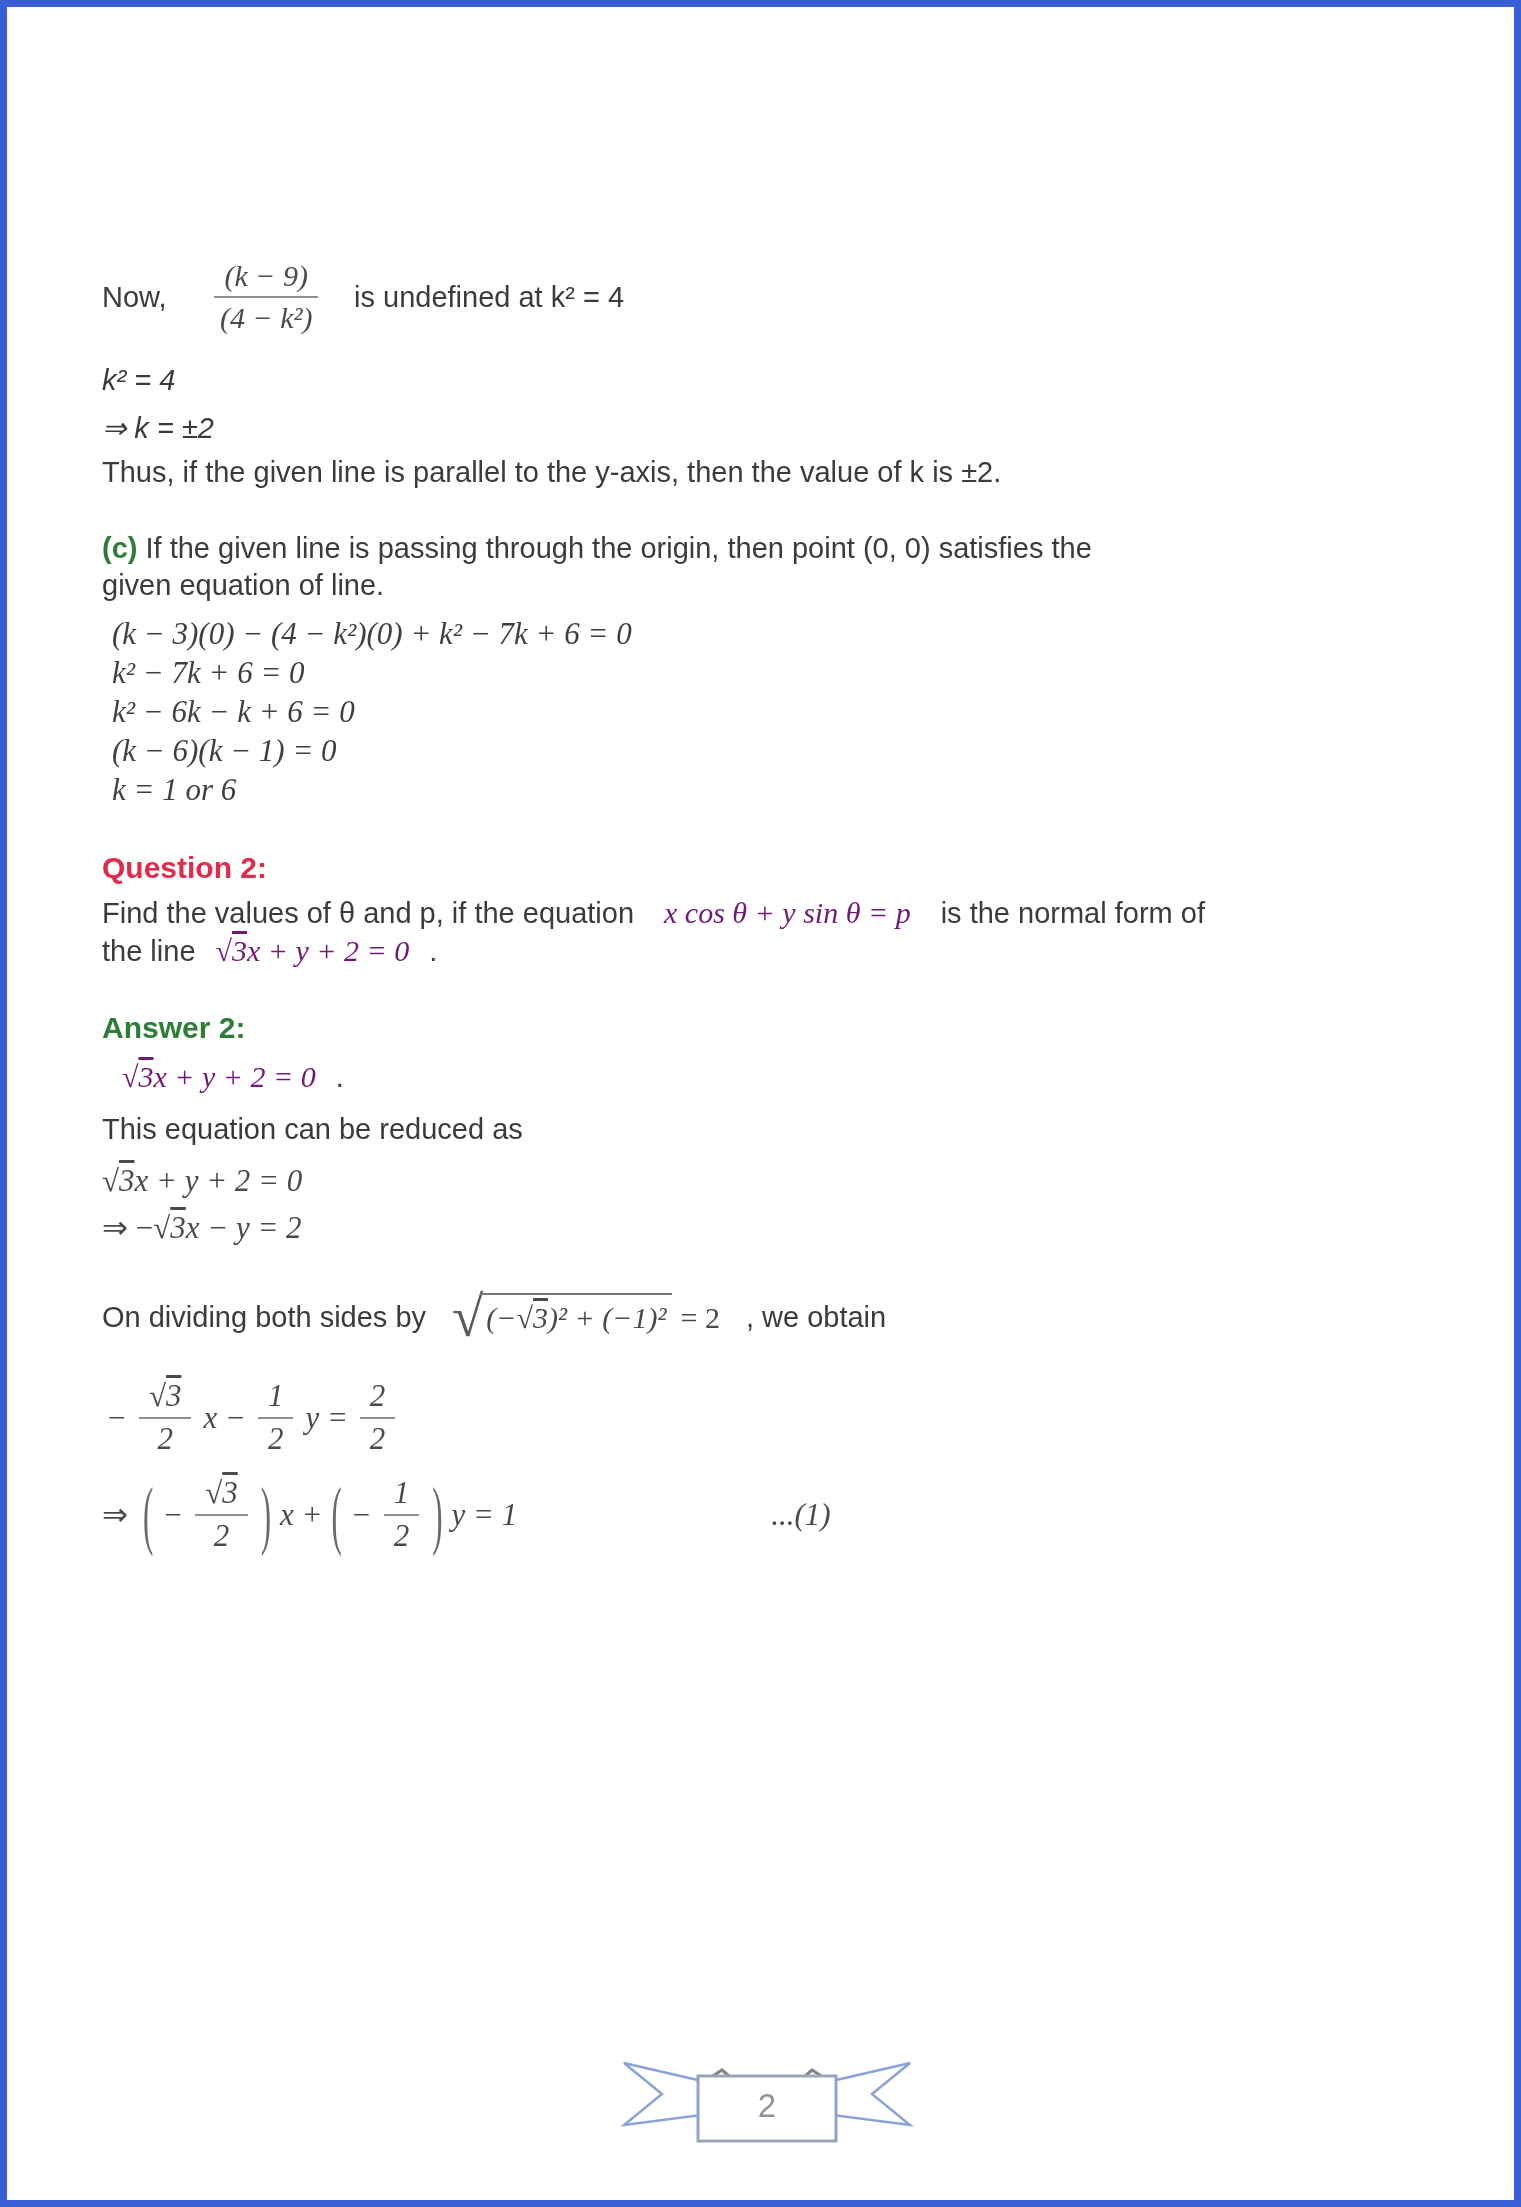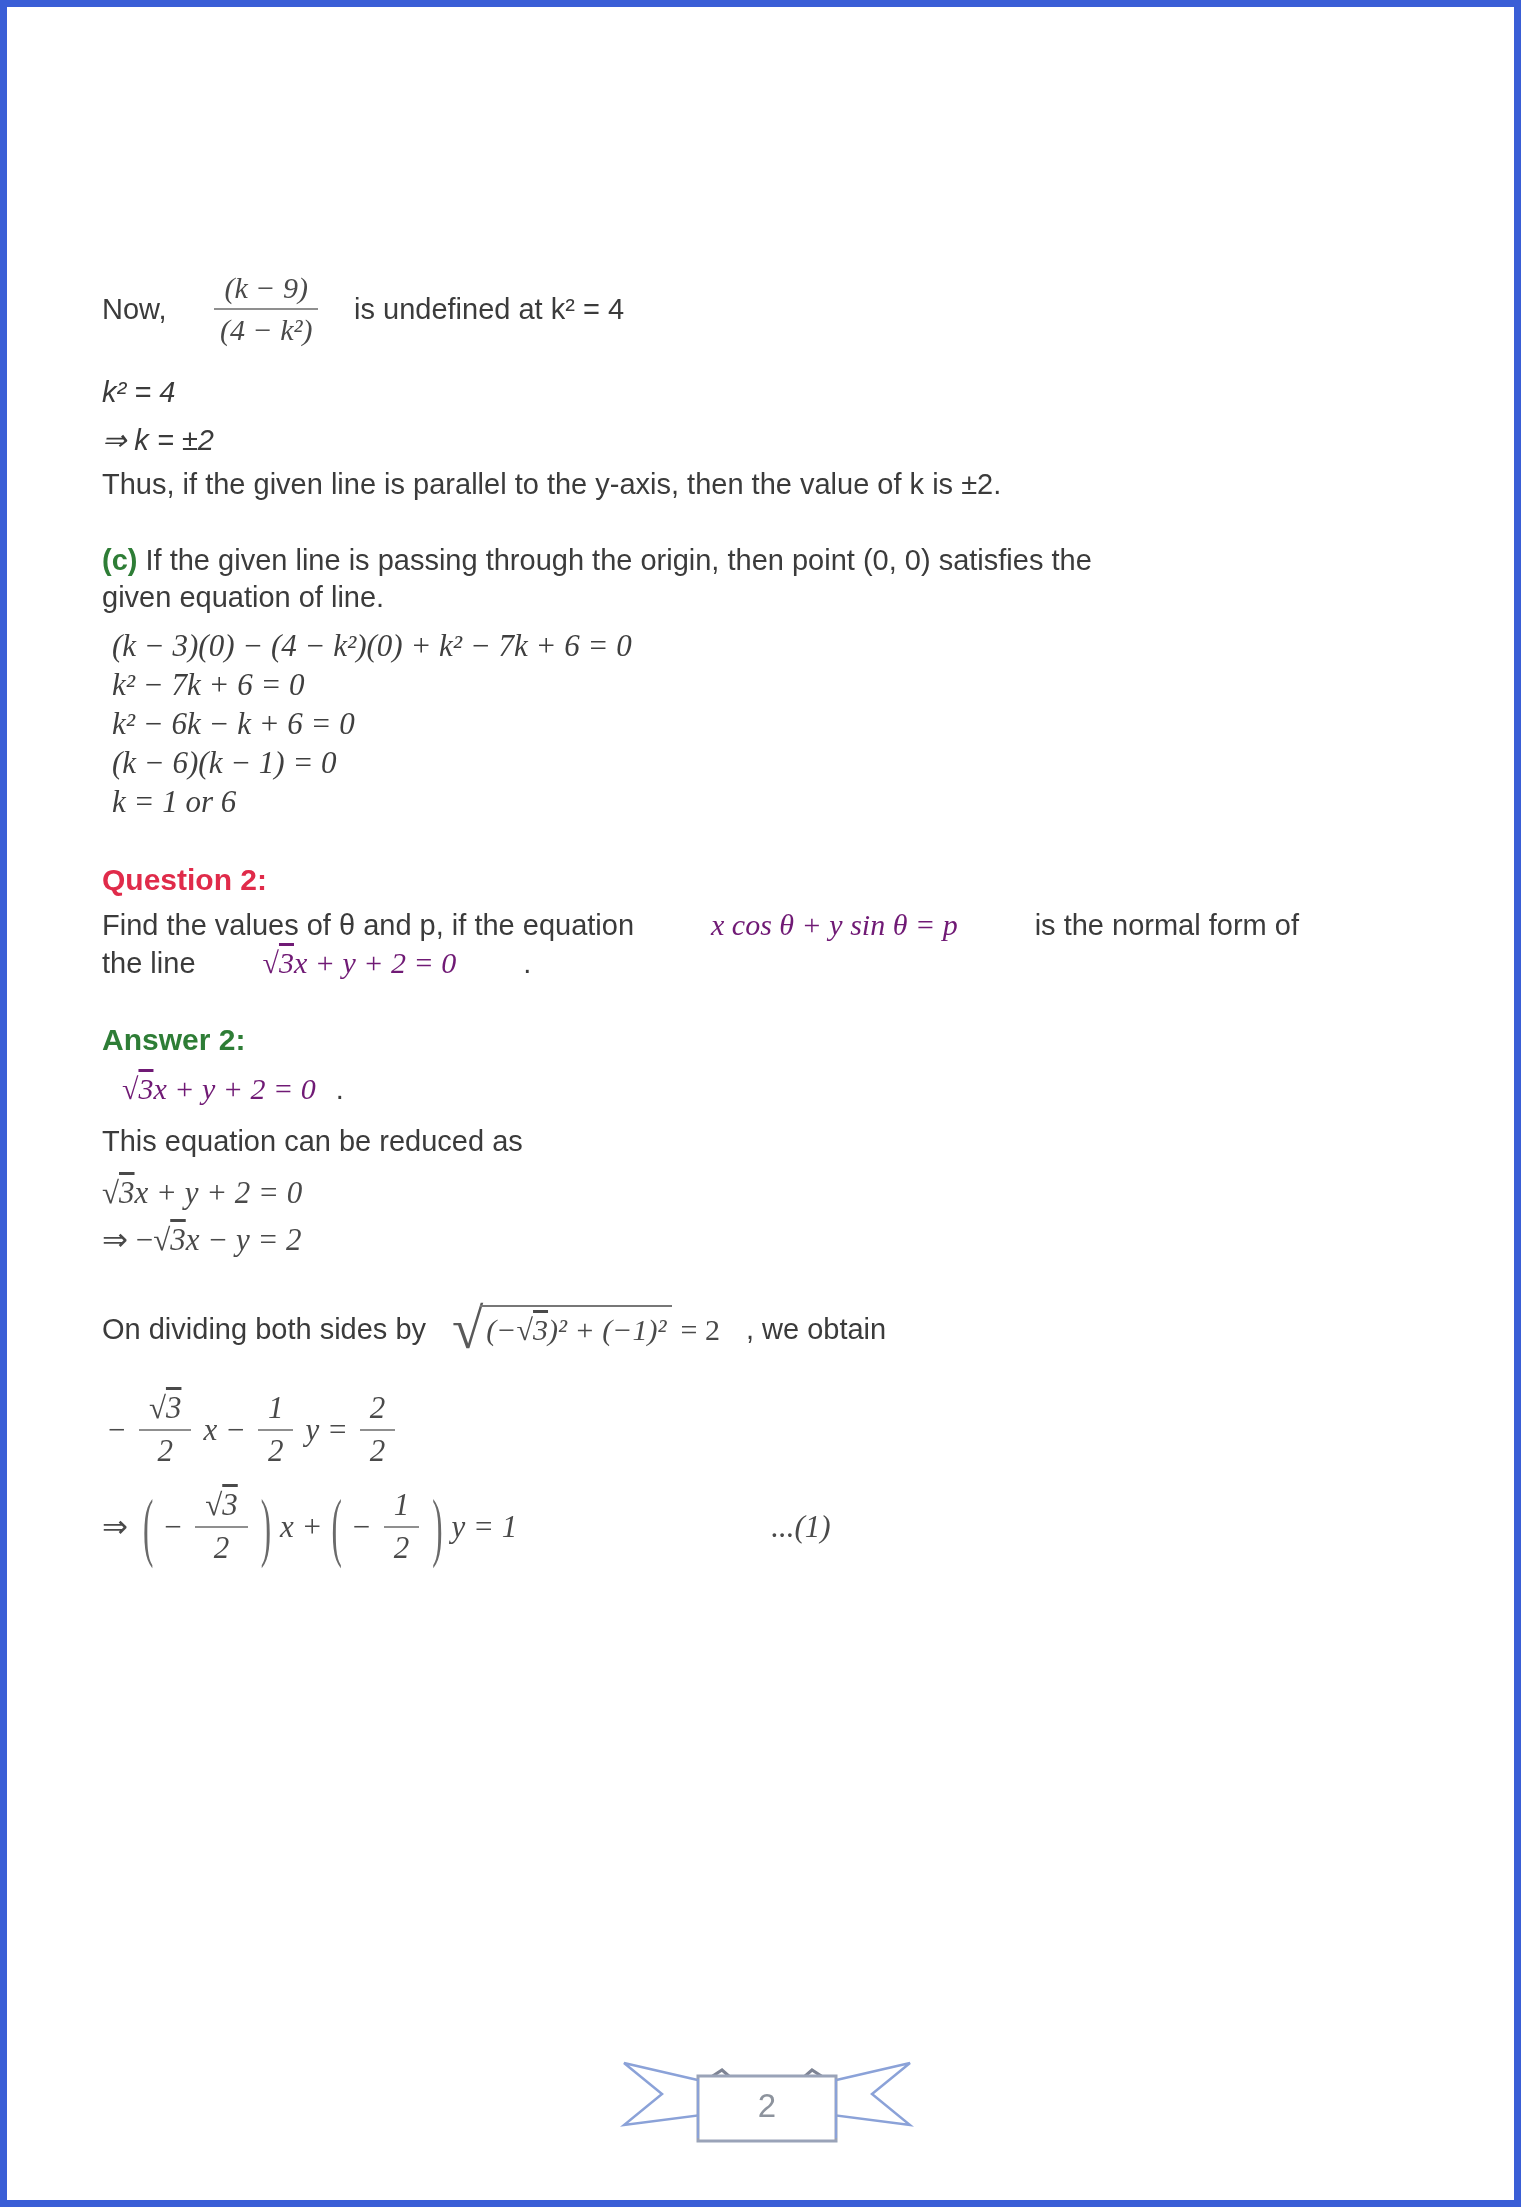--- a/index.html
+++ b/index.html
@@ -2,21 +2,21 @@
 <html><head>
 <meta charset="utf-8">
 <style>
   * { margin:0; padding:0; box-sizing:border-box; }
   html,body { width:1521px; height:2207px; }
   body { background:#eef2f9; font-family:"Liberation Sans", sans-serif; }
   .page {
     position:relative; width:1521px; height:2207px; background:#ffffff;
     border:7px solid #3a5ed6; overflow:hidden; color:#3b3b3b;
   }
-  .content { position:absolute; left:95px; top:12px; width:1340px; }
+  .content { position:absolute; left:95px; top:0; width:1340px; }
   .row { font-size:29px; line-height:36px; color:#3b3b3b; }
 
   
   .math { font-family:"Liberation Serif", serif; font-style:italic; color:#4a4a4a; }
   .upright { font-style:normal; }
   .rad { text-decoration:overline; }
 
   
   .now-row { margin-top:252px; display:flex; align-items:center; }
   .now-prefix { }
@@ -34,21 +34,21 @@
   .part-c { margin-top:40px; line-height:37px; }
   .c-label { color:#2e7d36; font-weight:bold; }
 
   .eq-block { margin-top:10px; margin-left:10px; }
   .eq-line { font-family:"Liberation Serif", serif; font-style:italic; color:#3f3f3f;
              font-size:31px; line-height:39px; }
   .thus2 { margin-top:4px; }
 
   .q-heading { margin-top:42px; font-size:30px; font-weight:bold; color:#e02b4a; }
   .a-heading { margin-top:42px; font-size:30px; font-weight:bold; color:#2e7d36; }
-  .q-body-line { margin-top:10px; display:flex; align-items:center;gap:47px; }
+  .q-body-line { margin-top:10px; display:flex; align-items:center; }
   .inline-math { font-family:"Liberation Serif", serif; font-style:italic;
                  color:#701a75; font-size:30px; margin:0 30px; }
   .inline-math.tight { margin:0 20px; }
 
   .given-line { margin-top:14px; display:flex; align-items:center; }
   .reduced-intro { margin-top:16px; }
   .sqrt-eq { margin-top:16px; font-size:31px; }
   .sqrt-eq .arrow { font-style:normal; }
 
   

